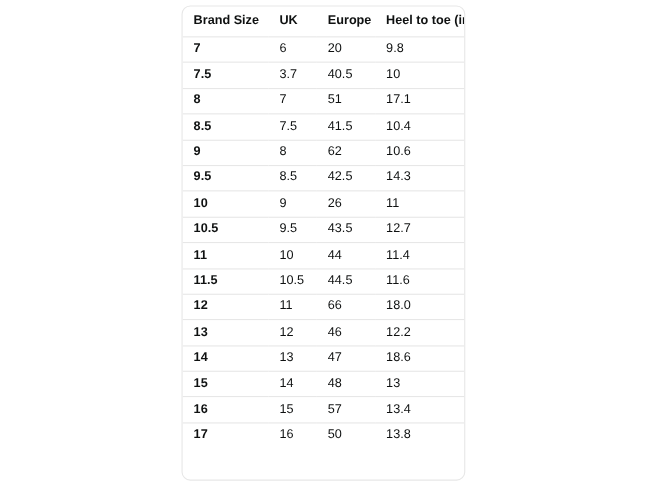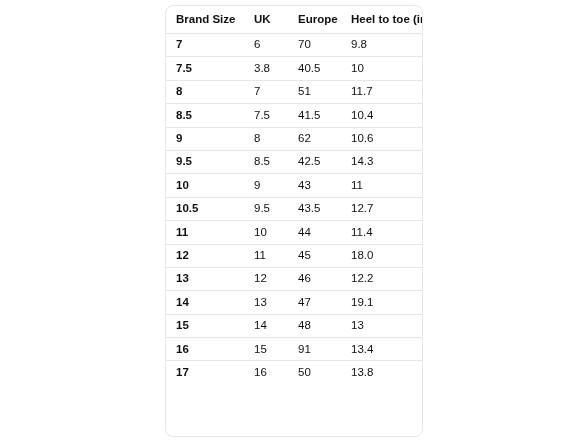--- a/index.html
+++ b/index.html
@@ -102,34 +102,34 @@
           <th>Brand Size</th>
           <th>UK</th>
           <th>Europe</th>
           <th>Heel to toe (in)</th>
         </tr>
       </thead>
       <tbody id="size-chart-body">
           <tr>
             <td class="cell-brand">7</td>
             <td class="cell-uk">6</td>
-            <td class="cell-eu">70</td>
+            <td class="cell-eu">20</td>
             <td class="cell-heel">9.8</td>
           </tr>
           <tr>
             <td class="cell-brand">7.5</td>
-            <td class="cell-uk">3.8</td>
+            <td class="cell-uk">3.7</td>
             <td class="cell-eu">40.5</td>
             <td class="cell-heel">10</td>
           </tr>
           <tr>
             <td class="cell-brand">8</td>
             <td class="cell-uk">7</td>
             <td class="cell-eu">51</td>
-            <td class="cell-heel">11.7</td>
+            <td class="cell-heel">17.1</td>
           </tr>
           <tr>
             <td class="cell-brand">8.5</td>
             <td class="cell-uk">7.5</td>
             <td class="cell-eu">41.5</td>
             <td class="cell-heel">10.4</td>
           </tr>
           <tr>
             <td class="cell-brand">9</td>
             <td class="cell-uk">8</td>
@@ -138,63 +138,69 @@
           </tr>
           <tr>
             <td class="cell-brand">9.5</td>
             <td class="cell-uk">8.5</td>
             <td class="cell-eu">42.5</td>
             <td class="cell-heel">14.3</td>
           </tr>
           <tr>
             <td class="cell-brand">10</td>
             <td class="cell-uk">9</td>
-            <td class="cell-eu">43</td>
+            <td class="cell-eu">26</td>
             <td class="cell-heel">11</td>
           </tr>
           <tr>
             <td class="cell-brand">10.5</td>
             <td class="cell-uk">9.5</td>
             <td class="cell-eu">43.5</td>
             <td class="cell-heel">12.7</td>
           </tr>
           <tr>
             <td class="cell-brand">11</td>
             <td class="cell-uk">10</td>
             <td class="cell-eu">44</td>
             <td class="cell-heel">11.4</td>
           </tr>
           <tr>
+            <td class="cell-brand">11.5</td>
+            <td class="cell-uk">10.5</td>
+            <td class="cell-eu">44.5</td>
+            <td class="cell-heel">11.6</td>
+          </tr>
+          <tr>
             <td class="cell-brand">12</td>
             <td class="cell-uk">11</td>
-            <td class="cell-eu">45</td>
+            <td class="cell-eu">66</td>
             <td class="cell-heel">18.0</td>
           </tr>
           <tr>
             <td class="cell-brand">13</td>
             <td class="cell-uk">12</td>
             <td class="cell-eu">46</td>
             <td class="cell-heel">12.2</td>
           </tr>
           <tr>
             <td class="cell-brand">14</td>
             <td class="cell-uk">13</td>
             <td class="cell-eu">47</td>
-            <td class="cell-heel">19.1</td>
+            <td class="cell-heel">18.6</td>
           </tr>
           <tr>
             <td class="cell-brand">15</td>
             <td class="cell-uk">14</td>
             <td class="cell-eu">48</td>
             <td class="cell-heel">13</td>
           </tr>
           <tr>
             <td class="cell-brand">16</td>
             <td class="cell-uk">15</td>
-            <td class="cell-eu">91</td>
+            <td class="cell-eu">57</td>
             <td class="cell-heel">13.4</td>
           </tr>
           <tr>
             <td class="cell-brand">17</td>
             <td class="cell-uk">16</td>
             <td class="cell-eu">50</td>
             <td class="cell-heel">13.8</td>
           </tr>
         </tbody>
     </table>

